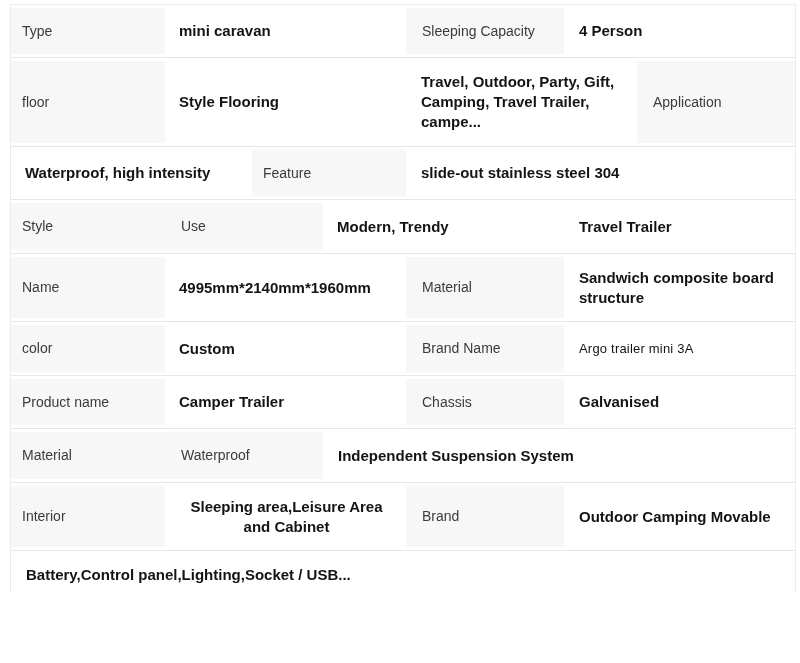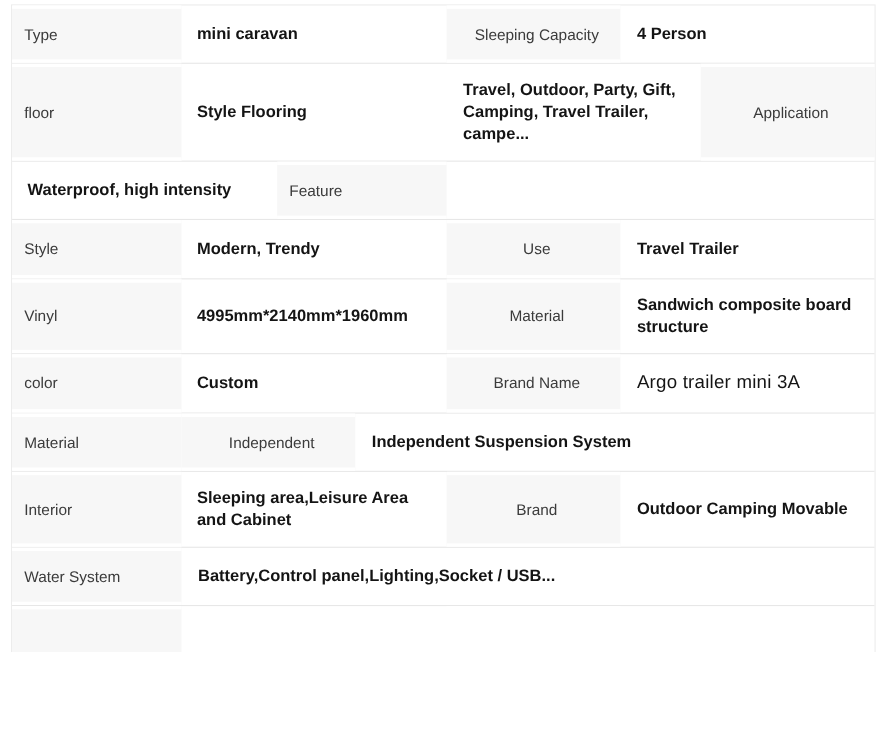--- a/index.html
+++ b/index.html
@@ -54,27 +54,27 @@
     background: transparent;
   }
   .cell.value {
     color: var(--value-text);
     font-size: 15px;
     font-weight: 700;
     overflow-wrap: anywhere;
   }
   .cell.value.plain {
     font-weight: 400;
-    font-size: 17px;
+    font-size: 13px;
     letter-spacing: 0.2px;
   }
   
   .col-label-l { width: 154px; padding-left: 11px; padding-right: 10px; }
-  .col-value-l { width: 241px; padding-left: 14px; padding-right: 12px; }
-  .col-label-r { width: 158px; padding-left: 16px; padding-right: 10px; justify-content: center; }
+  .col-value-l { width: 241px; padding-left: 14px; padding-right: 12px; text-align: center; }
+  .col-label-r { width: 158px; padding-left: 16px; padding-right: 10px; }
   .col-value-r { flex: 1;      padding-left: 15px; padding-right: 10px; }
 </style>
 </head>
 <body>
 
 <div class="page">
   <div class="spec-table" id="spec-rows">
       <div class="spec-row">
     <div class="cell label col-label-l">
       <span class="t lab-l">Type</span>
@@ -103,38 +103,41 @@
       <span class="t lab-r">Application</span>
     </div>
   </div>
       <div class="spec-row">
     <div class="cell value col-value-l">
       <span class="t val-l">Waterproof, high intensity</span>
     </div>
     <div class="cell label col-label-l">
       <span class="t lab-l">Feature</span>
     </div>
+    <div class="cell value col-value-r">
+      <span class="t val-r">slide-out stainless steel 304</span>
+    </div>
   </div>
       <div class="spec-row">
     <div class="cell label col-label-l">
       <span class="t lab-l">Style</span>
     </div>
+    <div class="cell label col-label-r">
+      <span class="t lab-r">Use</span>
+    </div>
     <div class="cell value col-value-l">
       <span class="t val-l">Modern, Trendy</span>
     </div>
-    <div class="cell label col-label-r">
-      <span class="t lab-r">Use</span>
-    </div>
     <div class="cell value col-value-r">
       <span class="t val-r">Travel Trailer</span>
     </div>
   </div>
       <div class="spec-row">
     <div class="cell label col-label-l">
-      <span class="t lab-l">Vinyl</span>
+      <span class="t lab-l">Name</span>
     </div>
     <div class="cell value col-value-l">
       <span class="t val-l">4995mm*2140mm*1960mm</span>
     </div>
     <div class="cell label col-label-r">
       <span class="t lab-r">Material</span>
     </div>
     <div class="cell value col-value-r">
       <span class="t val-r">Sandwich composite board structure</span>
     </div>
@@ -148,47 +151,58 @@
     </div>
     <div class="cell label col-label-r">
       <span class="t lab-r">Brand Name</span>
     </div>
     <div class="cell value col-value-r plain">
       <span class="t val-r">Argo trailer mini 3A</span>
     </div>
   </div>
       <div class="spec-row">
     <div class="cell label col-label-l">
+      <span class="t lab-l">Product name</span>
+    </div>
+    <div class="cell value col-value-l">
+      <span class="t val-l">Camper Trailer</span>
+    </div>
+    <div class="cell label col-label-r">
+      <span class="t lab-r">Chassis</span>
+    </div>
+    <div class="cell value col-value-r">
+      <span class="t val-r">Galvanised</span>
+    </div>
+  </div>
+      <div class="spec-row">
+    <div class="cell label col-label-l">
       <span class="t lab-l">Material</span>
     </div>
     <div class="cell label col-label-r">
-      <span class="t lab-r">Independent</span>
+      <span class="t lab-r">Waterproof</span>
     </div>
     <div class="cell value col-value-r">
       <span class="t val-r">Independent Suspension System</span>
     </div>
   </div>
       <div class="spec-row">
     <div class="cell label col-label-l">
       <span class="t lab-l">Interior</span>
     </div>
     <div class="cell value col-value-l">
       <span class="t val-l">Sleeping area,Leisure Area and Cabinet</span>
     </div>
     <div class="cell label col-label-r">
       <span class="t lab-r">Brand</span>
     </div>
     <div class="cell value col-value-r">
       <span class="t val-r">Outdoor Camping Movable</span>
     </div>
   </div>
       <div class="spec-row">
-    <div class="cell label col-label-l">
-      <span class="t lab-l">Water System</span>
-    </div>
     <div class="cell value col-value-r">
       <span class="t val-r">Battery,Control panel,Lighting,Socket / USB...</span>
     </div>
   </div>
       <div class="spec-row">
     <div class="cell label col-label-l">
       
     </div>
     <div class="cell value col-value-l">
       

